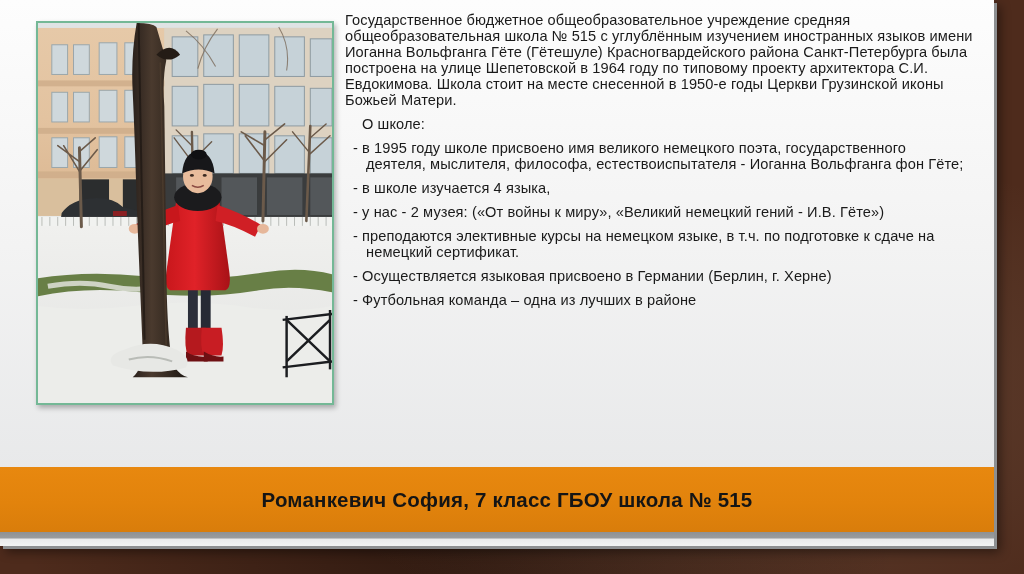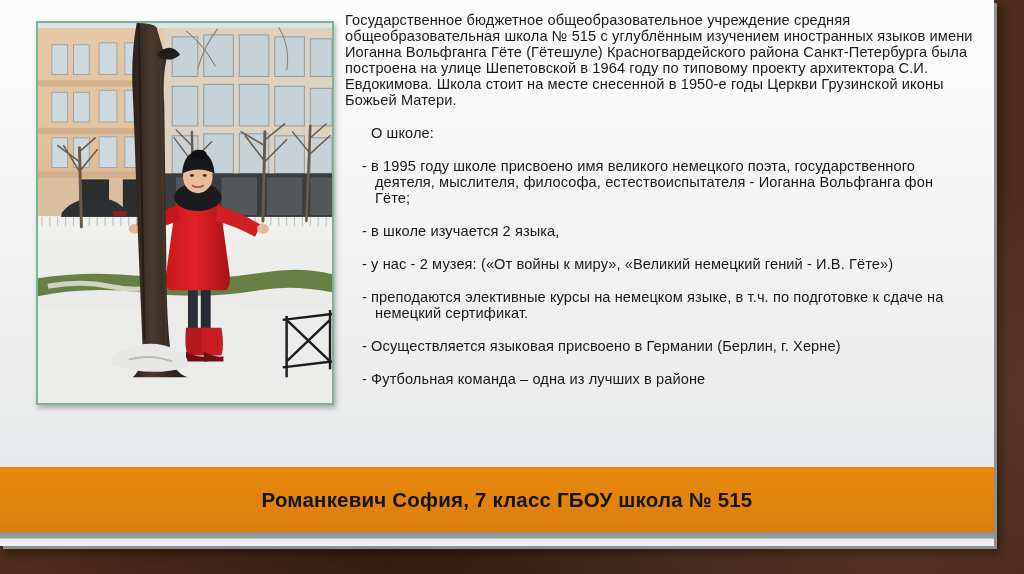--- a/index.html
+++ b/index.html
@@ -81,21 +81,21 @@
   #body-text {
     position: absolute;
     left: 345px;
     top: 12px;
     width: 632px;
     color: #1a1a1a;
     font-size: 14.6px;
     line-height: 16px;
     letter-spacing: 0.1px;
   }
-  #body-text p { margin: 17px; }
+  #body-text p { margin: 8px; }
   #body-text .para { margin: 0; }
   #body-text .sub { padding-left: 9px; }
   #body-text .bullet {
     padding-left: 13px;
     text-indent: -13px;
   }
 
   
   #banner {
     position: absolute;
@@ -307,21 +307,21 @@
       <g stroke="#7a6a5a" stroke-width="1.1" fill="none" opacity="0.8">
         <path d="M150 8 q18 14 30 36 M182 6 q-14 18 -20 40 M244 4 q12 20 8 44"></path>
       </g>
     </svg>
   </div>
 
   <div id="body-text">
     <p class="para">Государственное бюджетное общеобразовательное учреждение средняя общеобразовательная школа № 515 с углублённым изучением иностранных языков имени Иоганна Вольфганга Гёте (Гётешуле) Красногвардейского района Санкт-Петербурга  была построена на улице Шепетовской в 1964 году по типовому проекту архитектора С.И. Евдокимова. Школа стоит на месте снесенной в 1950-е годы Церкви Грузинской иконы Божьей Матери.</p>
     <p class="sub">О школе:</p>
     <p class="bullet">- в 1995 году школе присвоено имя великого немецкого поэта, государственного деятеля, мыслителя, философа, естествоиспытателя - Иоганна Вольфганга фон Гёте;</p>
-    <p class="bullet">- в школе изучается 2 языка,</p>
+    <p class="bullet">- в школе изучается 4 языка,</p>
     <p class="bullet">- у нас - 2 музея: («От войны к миру», «Великий немецкий гений - И.В. Гёте»)</p>
     <p class="bullet">- преподаются элективные курсы на немецком языке, в т.ч. по подготовке к сдаче на немецкий сертификат.</p>
     <p class="bullet">- Осуществляется языковая присвоено в Германии (Берлин, г. Херне)</p>
     <p class="bullet">- Футбольная команда – одна из лучших в районе</p>
   </div>
 
   <div id="banner">
     <span id="banner-text">Романкевич София, 7 класс ГБОУ школа № 515</span>
   </div>
 

